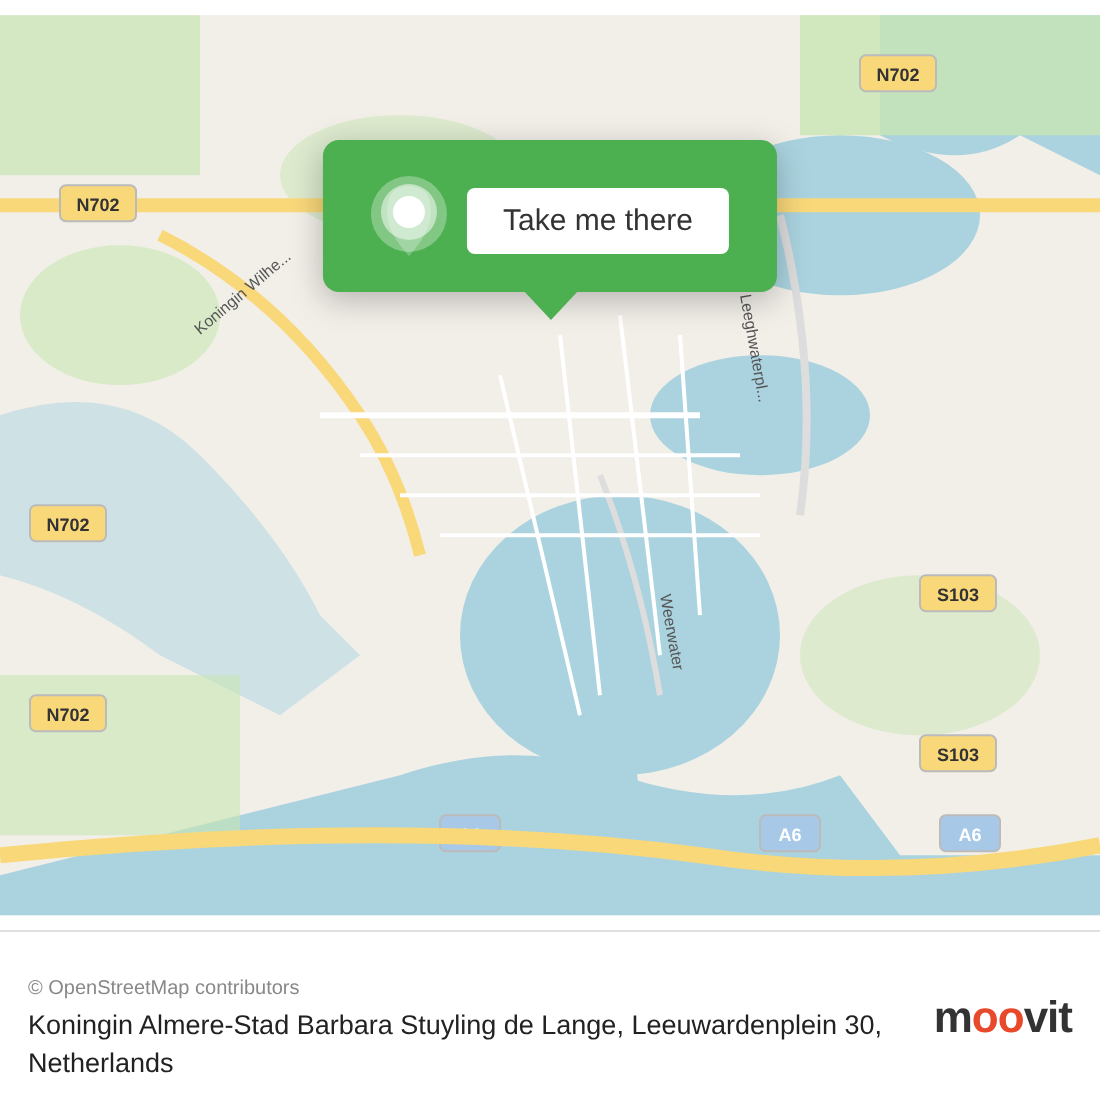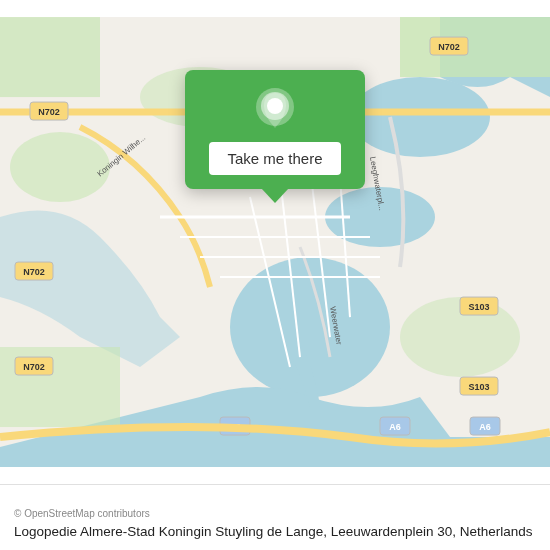--- a/index.html
+++ b/index.html
@@ -35,21 +35,21 @@
     
     .map-popup {
       position: absolute;
       top: 70px;
       left: 50%;
       transform: translateX(-50%);
       background: #4CAF50;
       border-radius: 8px;
       padding: 18px 24px 14px;
       display: flex;
-      flex-direction: column;
+      flex-direction: row;
       align-items: center;
       gap: 10px;
       box-shadow: 0 4px 16px rgba(0,0,0,0.25);
       z-index: 10;
       min-width: 180px;
     }
 
     .map-popup::after {
       content: '';
       position: absolute;
@@ -209,16 +209,21 @@
         <circle cx="19" cy="18" r="8" fill="white"></circle>
         <path d="M19 5 Q30 5 30 18 Q30 28 19 40 Q8 28 8 18 Q8 5 19 5Z" fill="white" opacity="0.25"></path>
       </svg>
       <button class="take-me-there-btn">Take me there</button>
     </div>
   </div>
 
   <div class="bottom-bar">
     <div class="bottom-left">
       <div class="attribution">© OpenStreetMap contributors</div>
-      <div class="location-name">Logopedie Almere-Stad Koningin Stuyling de Lange, Leeuwardenplein 30, Netherlands</div>
+      <div class="location-name">Koningin Almere-Stad Barbara Stuyling de Lange, Leeuwardenplein 30, Netherlands</div>
+    </div>
+    <div class="moovit-logo">
+      <span class="moovit-text">
+        m<span class="moovit-dot">oo</span>vit
+      </span>
     </div>
   </div>
 </div>
 
 </body></html>

